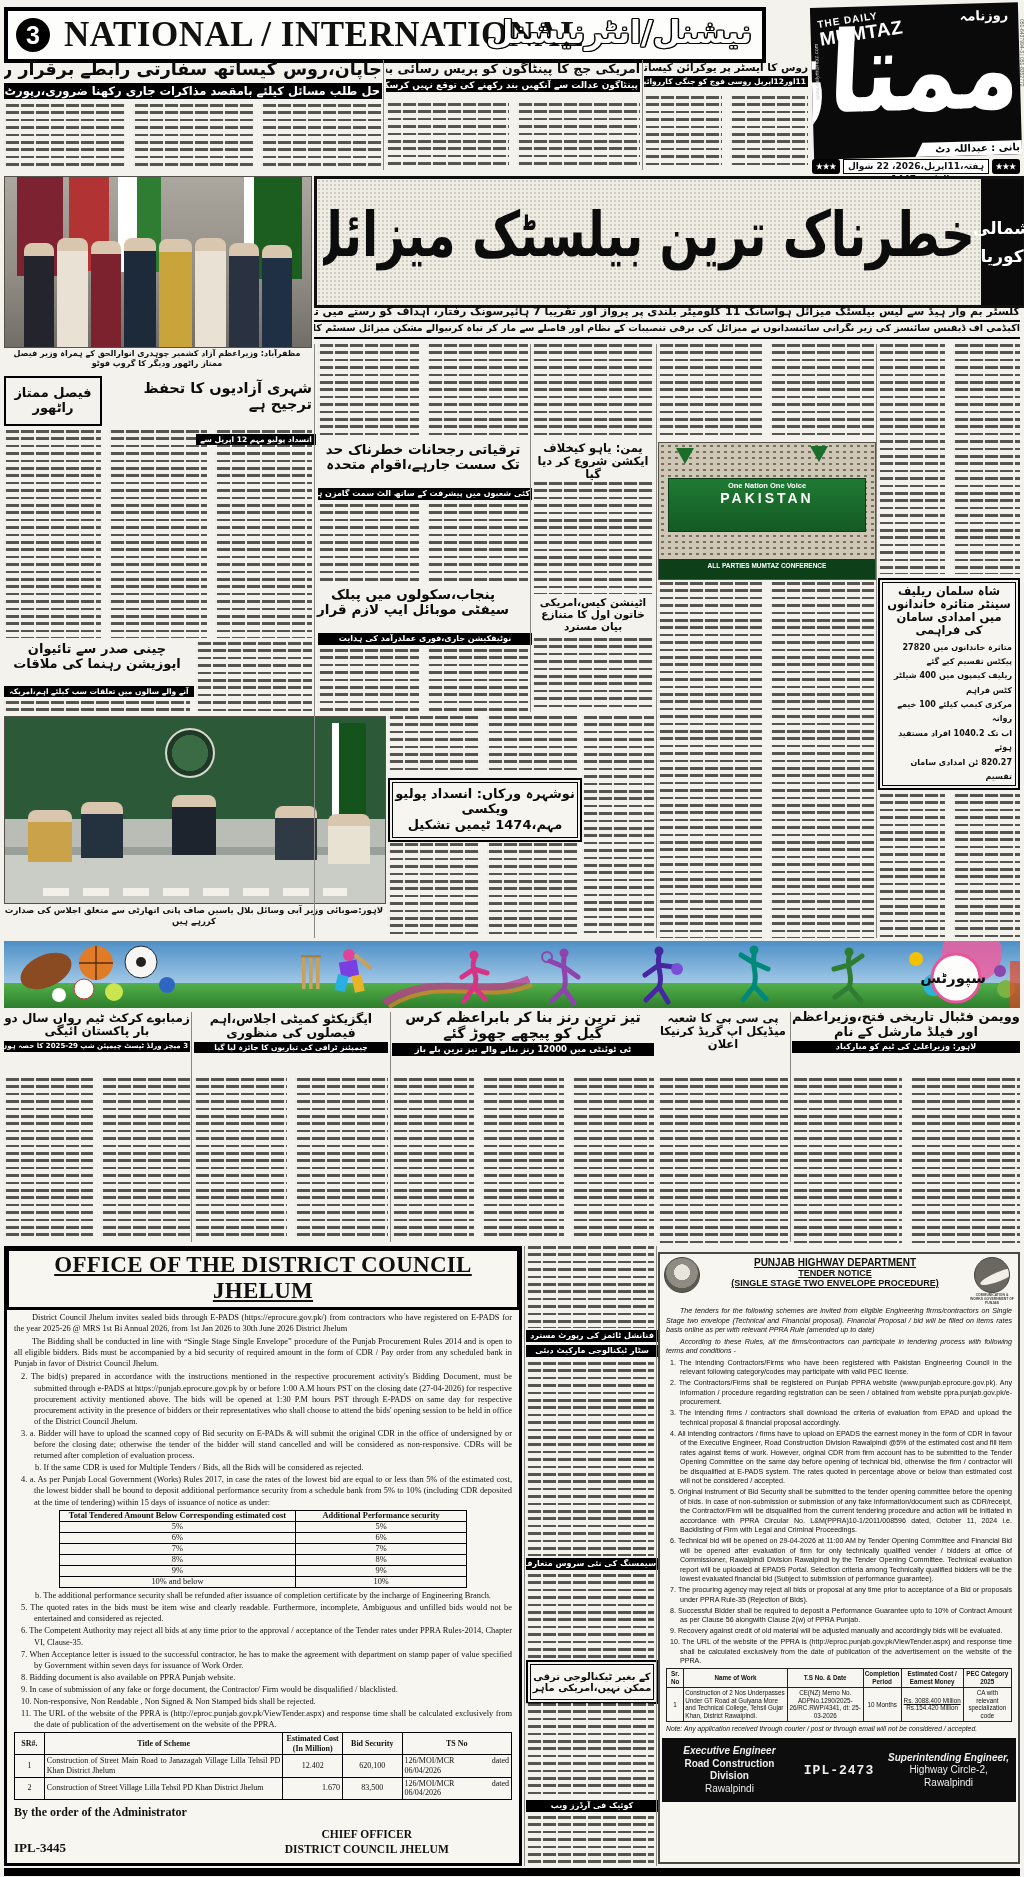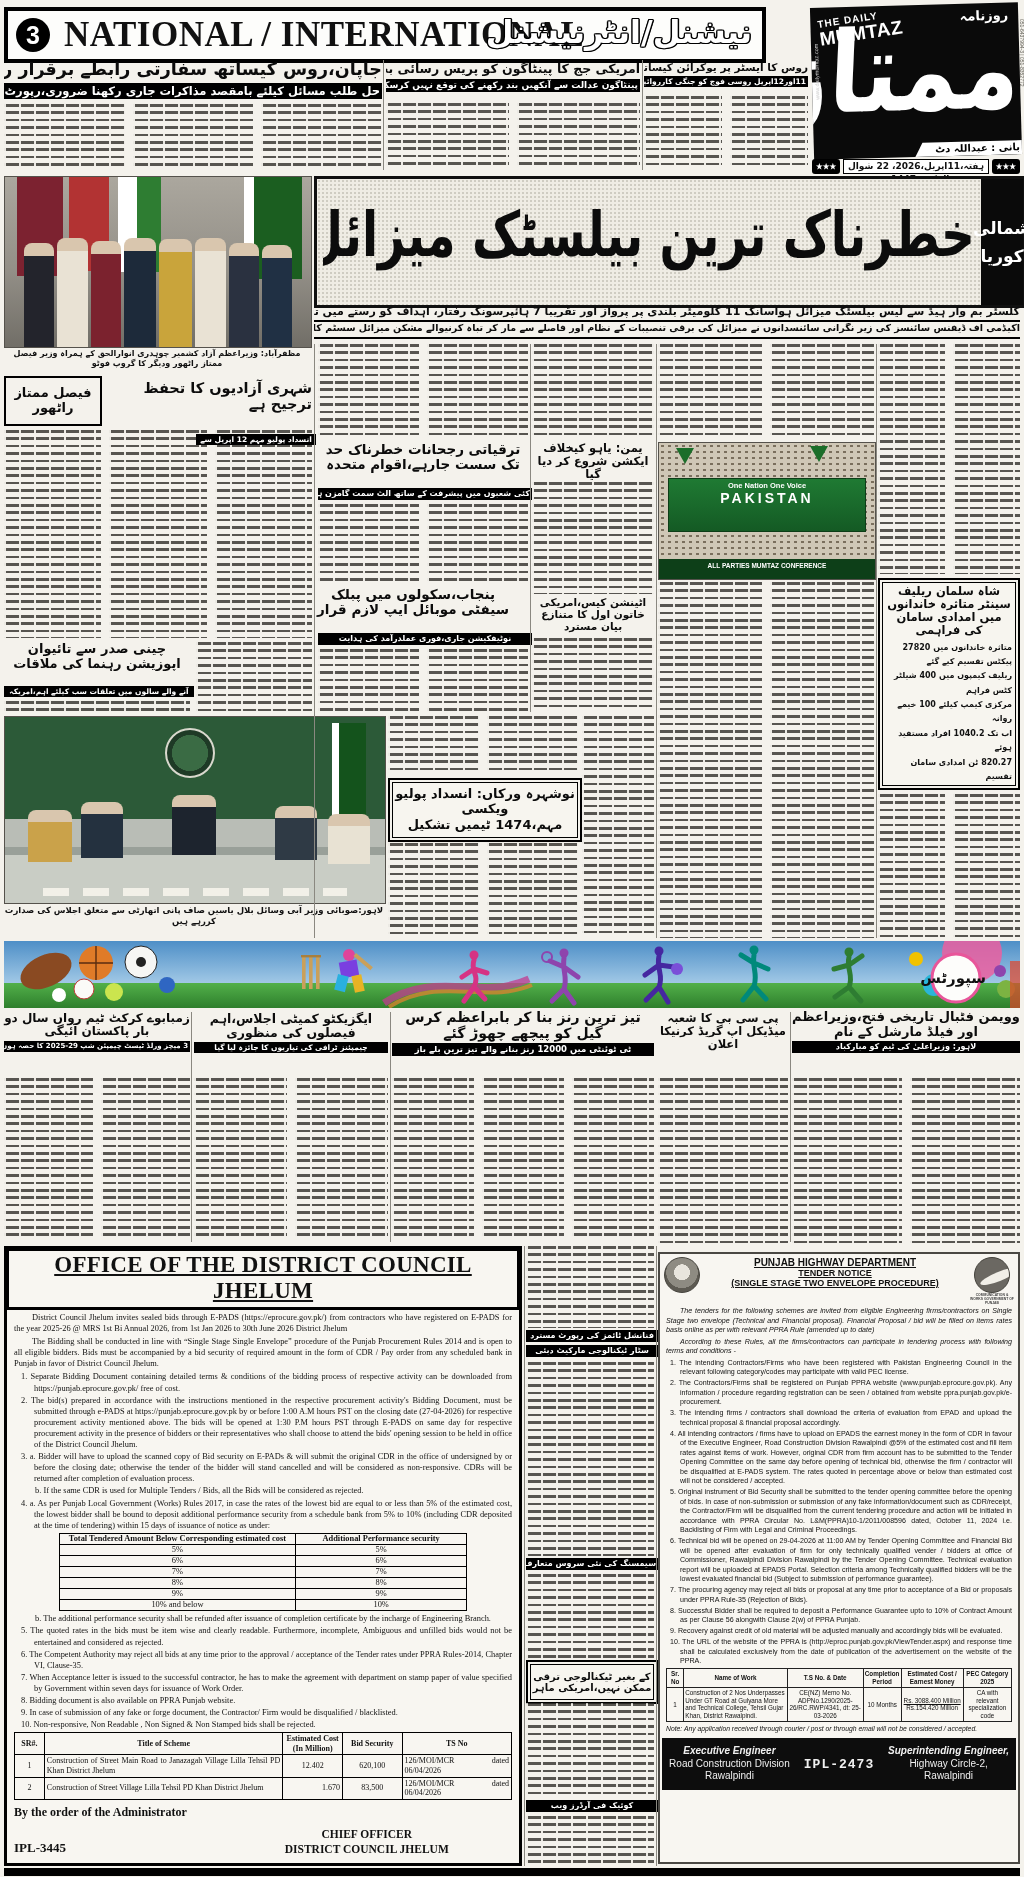--- a/index.html
+++ b/index.html
@@ -395,21 +395,20 @@
 
   <div class="vr" style="left:191px;top:1012px;height:230px;"></div>
   <div class="vr" style="left:390px;top:1012px;height:230px;"></div>
   <div class="vr" style="left:790px;top:1012px;height:230px;"></div>
 
   <div class="abs notice" style="left:4px;top:1246px;width:518px;height:620px;box-sizing:border-box;">
     <div class="jtitle">OFFICE OF THE DISTRICT COUNCIL JHELUM</div>
     <div class="jbody">
       <p>District Council Jhelum invites sealed bids through E-PADS (https://eprocure.gov.pk/) from contractors who have registered on E-PADS for the year 2025-26 @ MRS 1st Bi Annual 2026, from 1st Jan 2026 to 30th June 2026 District Jhelum</p>
       <p>The Bidding shall be conducted in line with “Single Stage Single Envelope” procedure of the Punjab Procurement Rules 2014 and is open to all eligible bidders. Bids must be accompanied by a bid security of required amount in the form of CDR / Pay order from any scheduled bank in Punjab in favor of District Council Jhelum.</p>
-      <div class="jitem">1.  Separate Bidding Document containing detailed terms &amp; conditions of the bidding process of respective activity can be downloaded from https://punjab.eprocure.gov.pk/ free of cost.</div>
       <div class="jitem">2.  The bid(s) prepared in accordance with the instructions mentioned in the respective procurement activity's Bidding Document, must be submitted through e-PADS at https://punjab.eprocure.gov.pk by or before 1:00 A.M hours PST on the closing date (27-04-2026) for respective procurement activity mentioned above. The bids will be opened at 1:30 P.M hours PST through E-PADS on same day for respective procurement activity in the presence of bidders or their representatives who shall choose to attend the bids' opening session to be held in office of the District Council Jhelum.</div>
       <div class="jitem">3.  a.  Bidder will have to upload the scanned copy of Bid security on E-PADs &amp; will submit the original CDR in the office of undersigned by or before the closing date; otherwise the tender of the bidder will stand cancelled and will be considered as non-responsive. CDRs will be returned after completion of evaluation process.</div>
       <div class="jitem" style="padding-left:34px;">b.  If the same CDR is used for Multiple Tenders / Bids, all the Bids will be considered as rejected.</div>
       <div class="jitem">4.  a.  As per Punjab Local Government (Works) Rules 2017, in case the rates of the lowest bid are equal to or less than 5% of the estimated cost, the lowest bidder shall be bound to deposit additional performance security from a schedule bank from 5% to 10% (including CDR deposited at the time of tendering) within 15 days of issuance of notice as under:</div>
       <table class="ptable">
         <thead>
             <tr>
           <th style="width:58%;">Total Tendered Amount Below Corresponding estimated cost</th>
           <th>Additional Performance security</th>
         </tr>
@@ -441,20 +440,21 @@
             </tr>
         </tbody>
       </table>
       <div class="jitem" style="padding-left:34px;">b.  The additional performance security shall be refunded after issuance of completion certificate by the incharge of Engineering Branch.</div>
       <div class="jitem">5.  The quoted rates in the bids must be item wise and clearly readable. Furthermore, incomplete, Ambiguous and unfilled bids would not be entertained and considered as rejected.</div>
       <div class="jitem">6.  The Competent Authority may reject all bids at any time prior to the approval / acceptance of the Tender rates under PPRA Rules-2014, Chapter VI, Clause-35.</div>
       <div class="jitem">7.  When Acceptance letter is issued to the successful contractor, he has to make the agreement with department on stamp paper of value specified by Government within seven days for issuance of Work Order.</div>
       <div class="jitem">8.  Bidding document is also available on PPRA Punjab website.</div>
       <div class="jitem">9.  In case of submission of any fake or forge document, the Contractor/ Firm would be disqualified / blacklisted.</div>
       <div class="jitem">10. Non-responsive, Non Readable , Non Signed &amp; Non Stamped bids shall be rejected.</div>
+      <div class="jitem">11. The URL of the website of the PPRA is (http://eproc.punjab.gov.pk/ViewTender.aspx) and response time shall be calculated exclusively from the date of publication of the advertisement on the website of the PPRA.</div>
       <table class="wtable">
         <thead>
             <tr style="text-align:center;">
           <th style="width:6%;">SR#.</th>
           <th style="width:48%;">Title of Scheme</th>
           <th style="width:12%;">Estimated Cost (In Million)</th>
           <th style="width:12%;">Bid Security</th>
           <th>TS No</th>
         </tr>
           </thead>
@@ -559,21 +559,21 @@
           </td>
           <td>CA with relevant specialization code</td>
         </tr>
           </tbody>
       </table>
       <div style="font-style:italic;font-size:6.8px;margin-top:2px;">Note:  Any application received through courier / post or through email will not be considered / accepted.</div>
     </div>
     <div class="phfoot">
       <div class="blk">
         <div>Executive Engineer</div>
-        <div style="font-style:normal;font-weight:400;">Road Construction Division</div>
+        <div style="font-style:normal;font-weight:700;">Road Construction Division</div>
         <div style="font-style:normal;font-weight:400;">Rawalpindi</div>
       </div>
       <div class="ipl">IPL-2473</div>
       <div class="blk">
         <div>Superintending Engineer,</div>
         <div style="font-style:normal;font-weight:400;">Highway Circle-2,</div>
         <div style="font-style:normal;font-weight:400;">Rawalpindi</div>
       </div>
     </div>
   </div>

